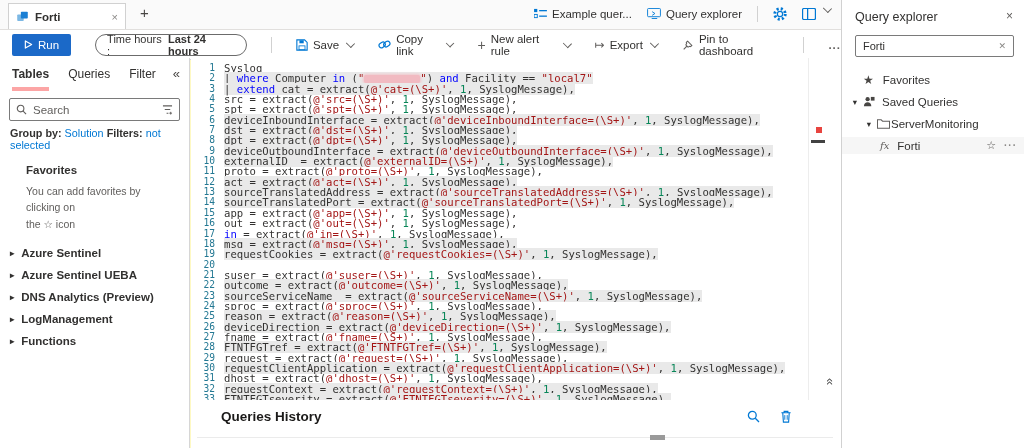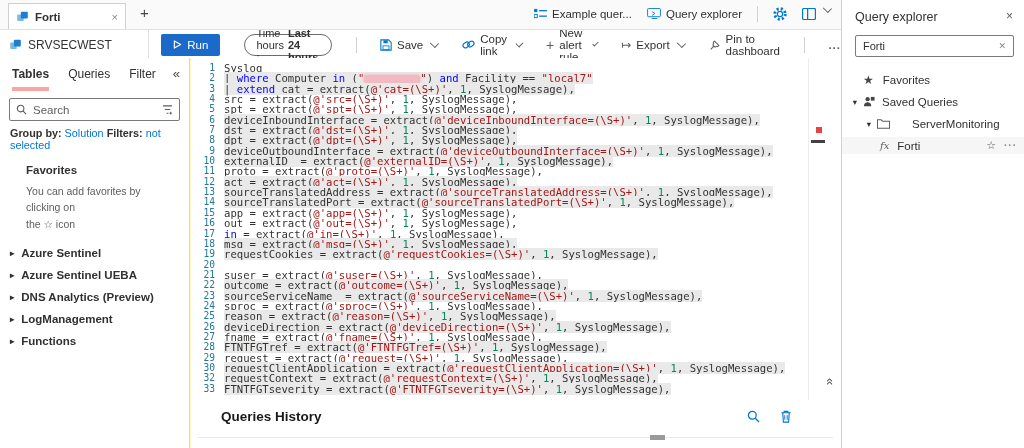--- a/index.html
+++ b/index.html
@@ -141,29 +141,20 @@
                 <rect x="0.5" y="0.5" width="14" height="12" rx="1.5" fill="none" stroke="#0078d4" stroke-width="1.4"></rect>
                 <path d="M6 0.5v12" stroke="#0078d4" stroke-width="1.4"></path>
               </svg>
           </span>
           <span class="chev"></span>
         </div>
       </div>
     </div>
 
     <div class="row2">
-      <div class="workspace">
-        <span>
-          <svg width="13" height="13" viewBox="0 0 16 16">
-              <rect x="1.5" y="5.5" width="8" height="8" rx="1" fill="#7cb8e4"></rect>
-              <rect x="6" y="2" width="8.5" height="8.5" rx="1" fill="#1b7fd4"></rect>
-            </svg>
-        </span>
-        <span>SRVSECWEST</span>
-      </div>
       <div class="toolbar">
         <div class="run-btn">
           <span>
               <svg width="9" height="9" viewBox="0 0 10 10">
                 <path d="M1.5 1l7 4-7 4z" fill="none" stroke="#fff" stroke-width="1.3" stroke-linejoin="round"></path>
               </svg>
             </span>
           <span>Run</span>
         </div>
         <div class="time-pill">
@@ -298,20 +289,21 @@
           <div class="cl"><span class="ln">21</span><span class="cc"><span class="txt">suser = extract(<span class="str">@'suser=(\S+)'</span>, <span class="num">1</span>, SyslogMessage),</span></span></div>
           <div class="cl"><span class="ln">22</span><span class="cc"><span class="txt hl">outcome = extract(<span class="str">@'outcome=(\S+)'</span>, <span class="num">1</span>, SyslogMessage),</span></span></div>
           <div class="cl"><span class="ln">23</span><span class="cc"><span class="txt hl">sourceServiceName  = extract(<span class="str">@'sourceServiceName=(\S+)'</span>, <span class="num">1</span>, SyslogMessage),</span></span></div>
           <div class="cl"><span class="ln">24</span><span class="cc"><span class="txt">sproc = extract(<span class="str">@'sproc=(\S+)'</span>, <span class="num">1</span>, SyslogMessage),</span></span></div>
           <div class="cl"><span class="ln">25</span><span class="cc"><span class="txt hl">reason = extract(<span class="str">@'reason=(\S+)'</span>, <span class="num">1</span>, SyslogMessage),</span></span></div>
           <div class="cl"><span class="ln">26</span><span class="cc"><span class="txt hl">deviceDirection = extract(<span class="str">@'deviceDirection=(\S+)'</span>, <span class="num">1</span>, SyslogMessage),</span></span></div>
           <div class="cl"><span class="ln">27</span><span class="cc"><span class="txt">fname = extract(<span class="str">@'fname=(\S+)'</span>, <span class="num">1</span>, SyslogMessage),</span></span></div>
           <div class="cl"><span class="ln">28</span><span class="cc"><span class="txt hl">FTNTFGTref = extract(<span class="str">@'FTNTFGTref=(\S+)'</span>, <span class="num">1</span>, SyslogMessage),</span></span></div>
           <div class="cl"><span class="ln">29</span><span class="cc"><span class="txt">request = extract(<span class="str">@'request=(\S+)'</span>, <span class="num">1</span>, SyslogMessage),</span></span></div>
           <div class="cl"><span class="ln">30</span><span class="cc"><span class="txt hl">requestClientApplication = extract(<span class="str">@'requestClientApplication=(\S+)'</span>, <span class="num">1</span>, SyslogMessage),</span></span></div>
+          <div class="cl"><span class="ln">31</span><span class="cc"><span class="txt">dhost = extract(<span class="str">@'dhost=(\S+)'</span>, <span class="num">1</span>, SyslogMessage),</span></span></div>
           <div class="cl"><span class="ln">32</span><span class="cc"><span class="txt hl">requestContext = extract(<span class="str">@'requestContext=(\S+)'</span>, <span class="num">1</span>, SyslogMessage),</span></span></div>
           <div class="cl"><span class="ln">33</span><span class="cc"><span class="txt hl">FTNTFGTseverity = extract(<span class="str">@'FTNTFGTseverity=(\S+)'</span>, <span class="num">1</span>, SyslogMessage),</span></span></div>
         </div>
     </div>
     <div class="ruler"></div>
     <div class="marker-red"></div>
     <div class="marker-dark"></div>
     <div class="collapse-editor">«</div>
 
     <div class="history">
@@ -361,21 +353,21 @@
           </span>
         <span style="margin-left:7px;">Saved Queries</span>
       </div>
       <div class="prow" style="padding-left:22px;">
         <span class="tcaret">▾</span>
         <span style="margin-left:3px;">
             <svg width="13" height="11" viewBox="0 0 14 11">
               <path d="M.5 1.5h4l1.5 1.5h7.5v7.5H.5z" fill="none" stroke="#605e5c" stroke-width="1.1"></path>
             </svg>
           </span>
-        <span style="margin-left:22px;">ServerMonitoring</span>
+        <span style="margin-left:1px;">ServerMonitoring</span>
       </div>
       <div class="prow prow-query" style="padding-left:38px;">
         <span class="fx">fx</span>
         <span style="margin-left:8px;flex:1;">Forti</span>
         <span class="star-outline">☆</span>
         <span class="pdots" style="margin:0 7px 0 8px;">···</span>
       </div>
     </div>
   </div>
 </div>

